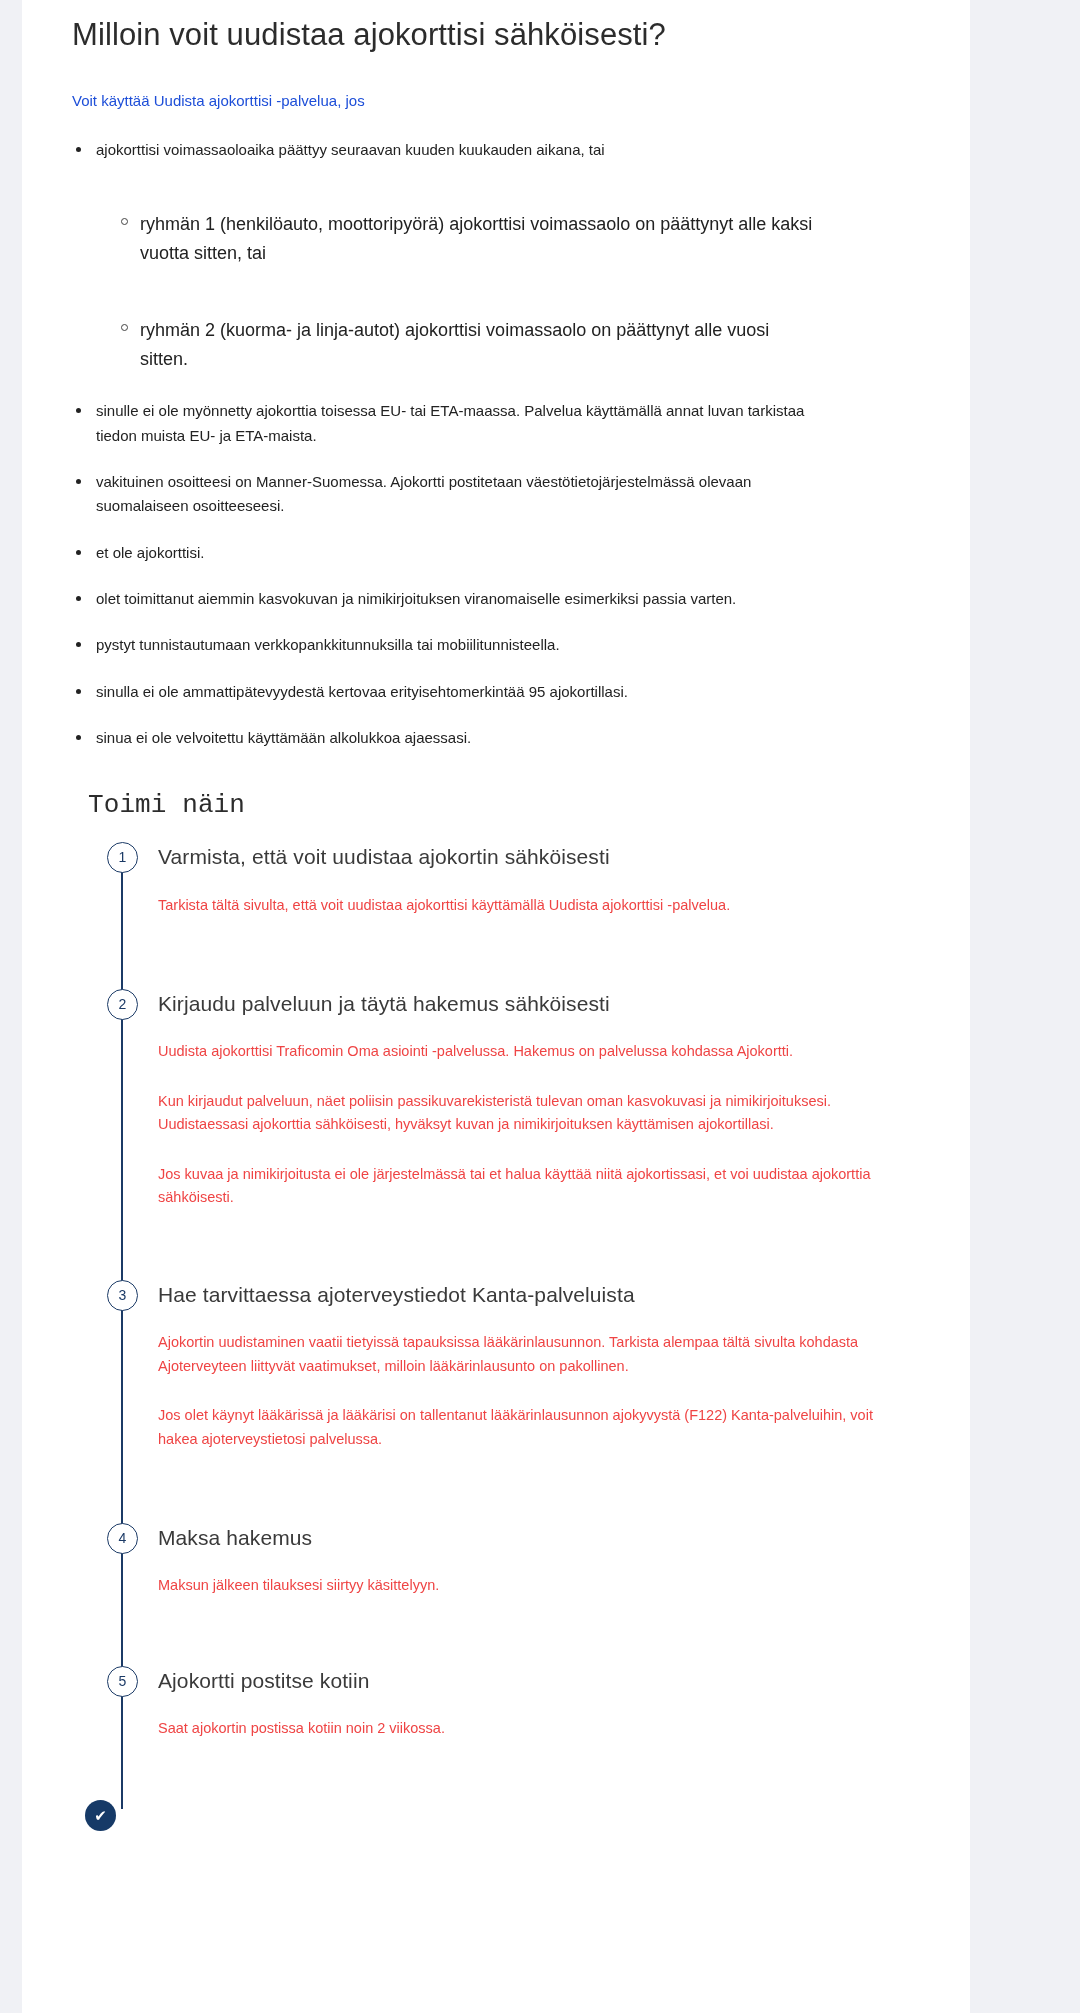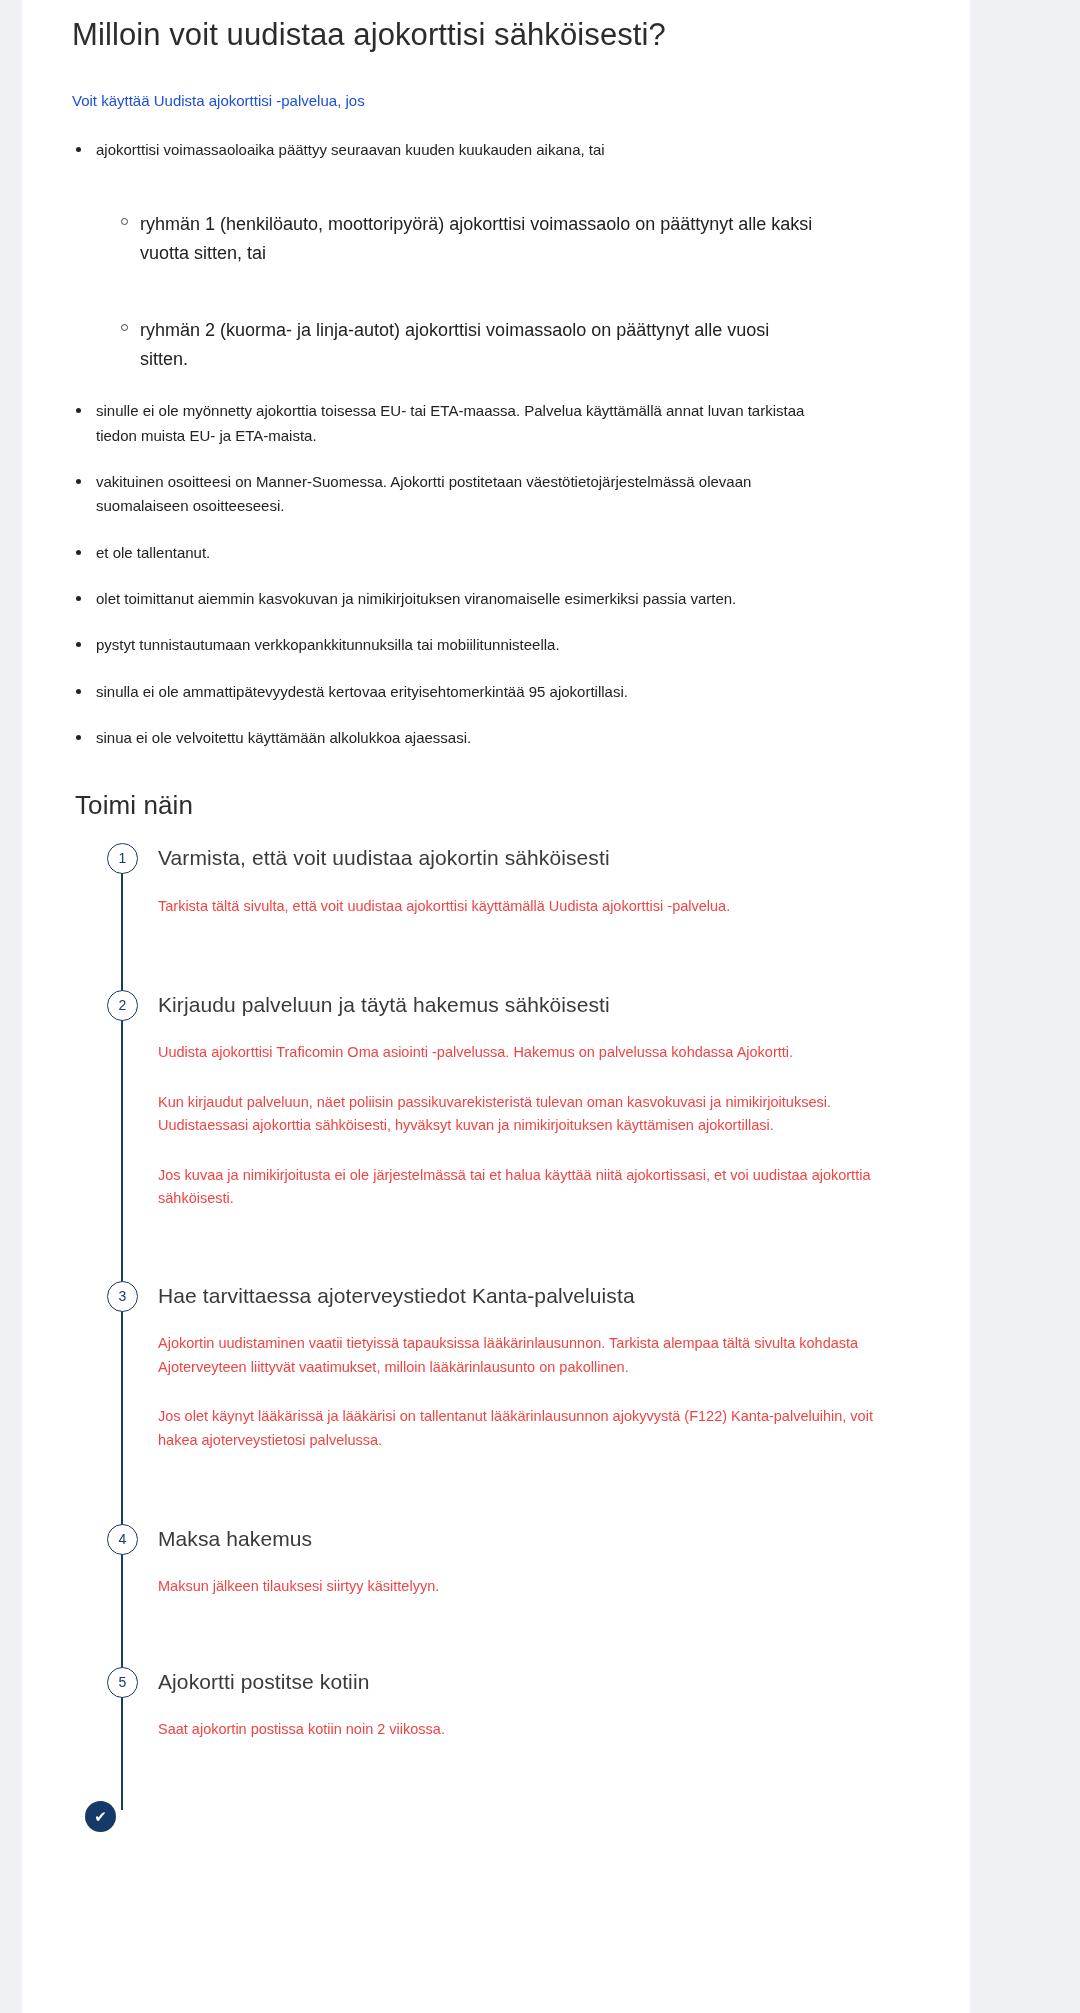--- a/index.html
+++ b/index.html
@@ -99,23 +99,24 @@
     border: 1px solid #444444;
     background: transparent;
   }
   ul.rules > li.with-sub { margin-bottom: 26px; }
 
   
   .section-heading {
     font-size: 26px;
     font-weight: 300;
     color: #2c2c2c;
-    margin: 3px;
+    margin: 16px;
     padding: 18px 0 0 22px;
     letter-spacing: 0.1px;
+    font-family: Liberation Mono, monospace;
   }
 
   
   .timeline {
     position: relative;
     margin: 22px 0 0 0;
     padding: 0 0 0 22px;
   }
   .timeline-line {
     position: absolute;
@@ -200,21 +201,21 @@
 
       <p class="intro">Voit käyttää Uudista ajokorttisi -palvelua, jos</p>
 
       <ul class="rules" id="rules-list">
           <li class="with-sub"><span>ajokorttisi voimassaoloaika päättyy seuraavan kuuden kuukauden aikana, tai</span><ul class="sub">
               <li>ryhmän 1 (henkilöauto, moottoripyörä) ajokorttisi voimassaolo on päättynyt alle kaksi vuotta sitten, tai</li>
               <li>ryhmän 2 (kuorma- ja linja-autot) ajokorttisi voimassaolo on päättynyt alle vuosi sitten.</li>
             </ul></li>
           <li><span>sinulle ei ole myönnetty ajokorttia toisessa EU- tai ETA-maassa. Palvelua käyttämällä annat luvan tarkistaa tiedon muista EU- ja ETA-maista.</span></li>
           <li><span>vakituinen osoitteesi on Manner-Suomessa. Ajokortti postitetaan väestötietojärjestelmässä olevaan suomalaiseen osoitteeseesi.</span></li>
-          <li><span>et ole tallentanut.</span></li>
+          <li><span>et ole ajokorttisi.</span></li>
           <li><span>olet toimittanut aiemmin kasvokuvan ja nimikirjoituksen viranomaiselle esimerkiksi passia varten.</span></li>
           <li><span>pystyt tunnistautumaan verkkopankkitunnuksilla tai mobiilitunnisteella.</span></li>
           <li><span>sinulla ei ole ammattipätevyydestä kertovaa erityisehtomerkintää 95 ajokortillasi.</span></li>
           <li><span>sinua ei ole velvoitettu käyttämään alkolukkoa ajaessasi.</span></li>
         </ul>
 
       <h2 class="section-heading">Toimi näin</h2>
 
       <div class="timeline">
         <div class="timeline-line"></div>

